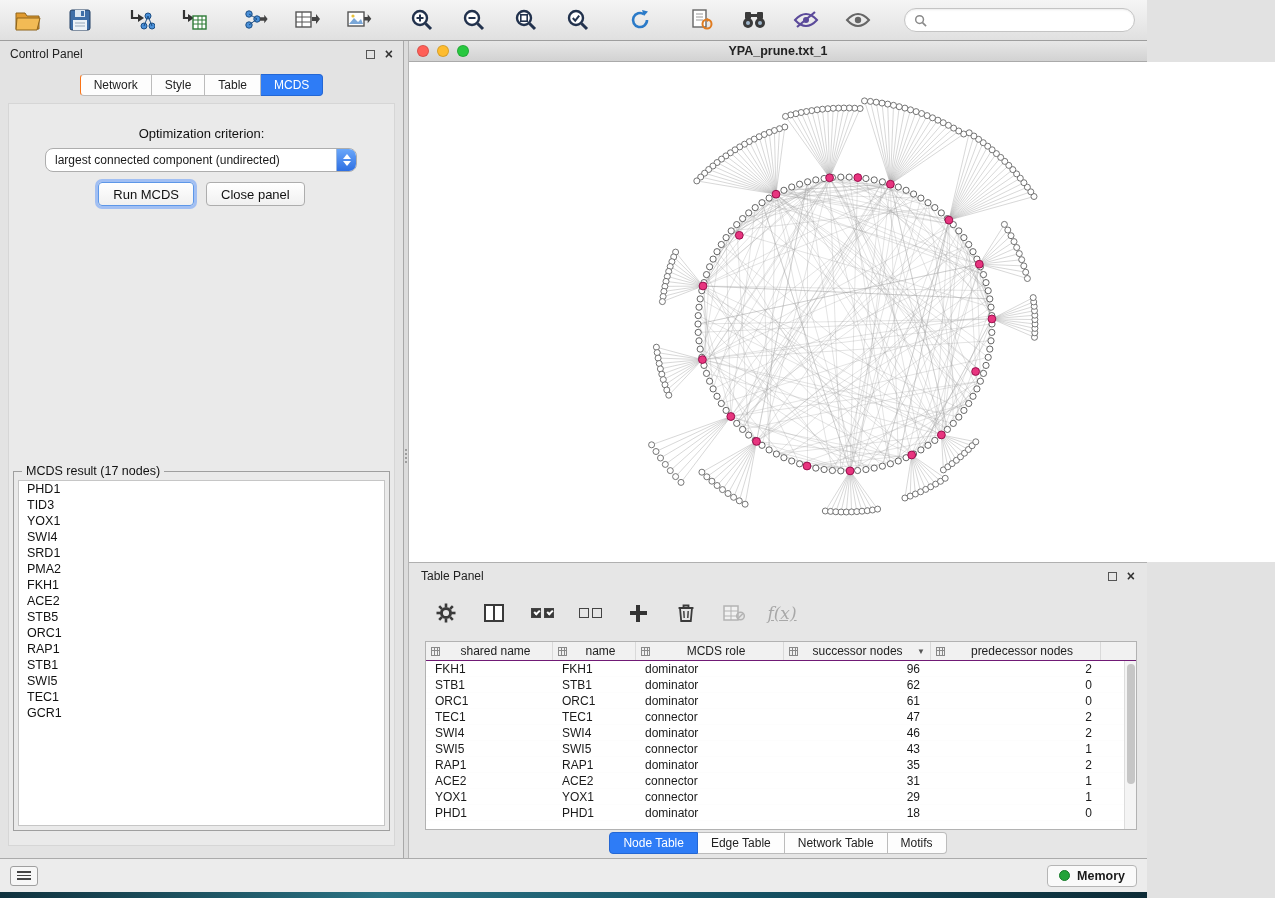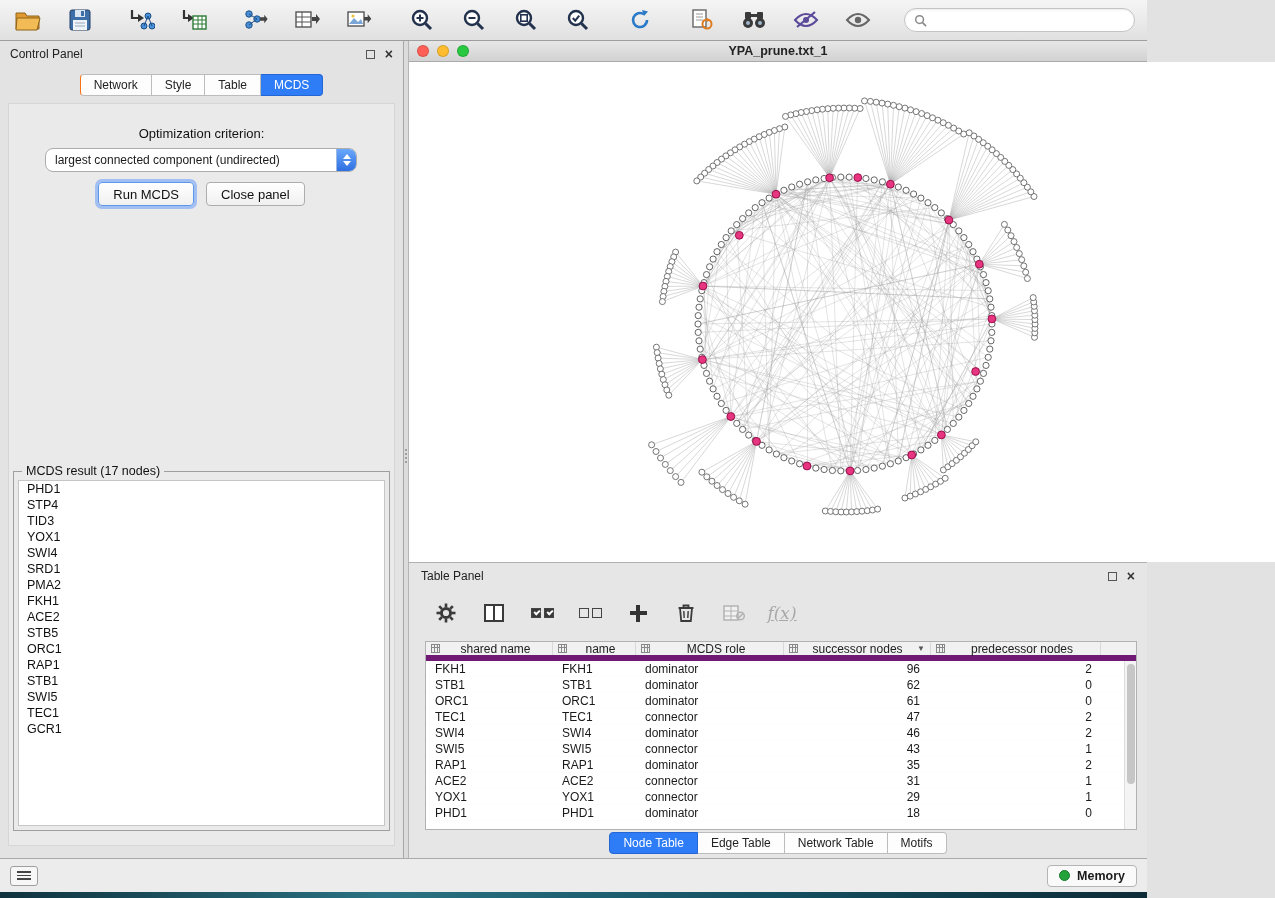--- a/index.html
+++ b/index.html
@@ -63,21 +63,21 @@
   .tp-icon{display:flex;align-items:center;justify-content:center;width:26px;height:26px;text-decoration:underline;}
   .checkpair{display:flex;gap:3px;}
   .cbx{width:10px;height:10px;border:1.5px solid #444;}
   .cbx.filled{background:#3a3a3a;position:relative;}
   .cbx.filled:after{content:"";position:absolute;left:2px;top:1px;width:4px;height:2px;border-left:2px solid #fff;border-bottom:2px solid #fff;transform:rotate(-45deg);}
   .plus-icon{position:relative;width:17px;height:17px;}
   .plus-icon:before{content:"";position:absolute;left:0;top:6.5px;width:17px;height:4px;background:#333;}
   .plus-icon:after{content:"";position:absolute;left:6.5px;top:0;width:4px;height:17px;background:#333;}
   .fx{font-family:"DejaVu Serif",serif;font-style:italic;font-size:17px;color:#a8a8a8;}
   .data-table{position:absolute;left:16px;right:10px;top:78px;bottom:28px;background:#fff;border:1px solid #b2b2b2;overflow:hidden;}
-  .thead{display:flex;height:19px;background:#f1f1f1;border-bottom:6px solid #701a75;}
+  .thead{display:flex;height:19px;background:#f1f1f1;border-bottom:1px solid #701a75;}
   .th{display:flex;align-items:center;gap:4px;padding:0 5px;border-right:1px solid #d9d9d9;font-size:12px;color:#222;}
   .th .th-label{flex:1;text-align:center;white-space:nowrap;}
   .th-rest{flex:1;}
   .sortarrow{font-size:8px;color:#555;}
   .tbody{position:absolute;top:19px;left:0;right:12px;bottom:0;}
   .trow{display:flex;height:16px;align-items:center;border-bottom:1px solid #fdfdfd;}
   .td{font-size:12px;line-height:16px;white-space:nowrap;overflow:hidden;}
   .c0{width:127px;padding-left:9px;}
   .c1{width:83px;padding-left:9px;}
   .c2{width:148px;padding-left:9px;}
@@ -280,21 +280,20 @@
           </span>
       </div>
       <div class="cp-buttons">
         <button class="btn default-focus">Run MCDS</button>
         <button class="btn">Close panel</button>
       </div>
       <div class="groupbox">
         <span class="groupbox-legend">MCDS result (17 nodes)</span>
         <div class="groupbox-inner">
             <div class="mcds-item">PHD1</div>
-            <div class="mcds-item">STP4</div>
             <div class="mcds-item">TID3</div>
             <div class="mcds-item">YOX1</div>
             <div class="mcds-item">SWI4</div>
             <div class="mcds-item">SRD1</div>
             <div class="mcds-item">PMA2</div>
             <div class="mcds-item">FKH1</div>
             <div class="mcds-item">ACE2</div>
             <div class="mcds-item">STB5</div>
             <div class="mcds-item">ORC1</div>
             <div class="mcds-item">RAP1</div>

